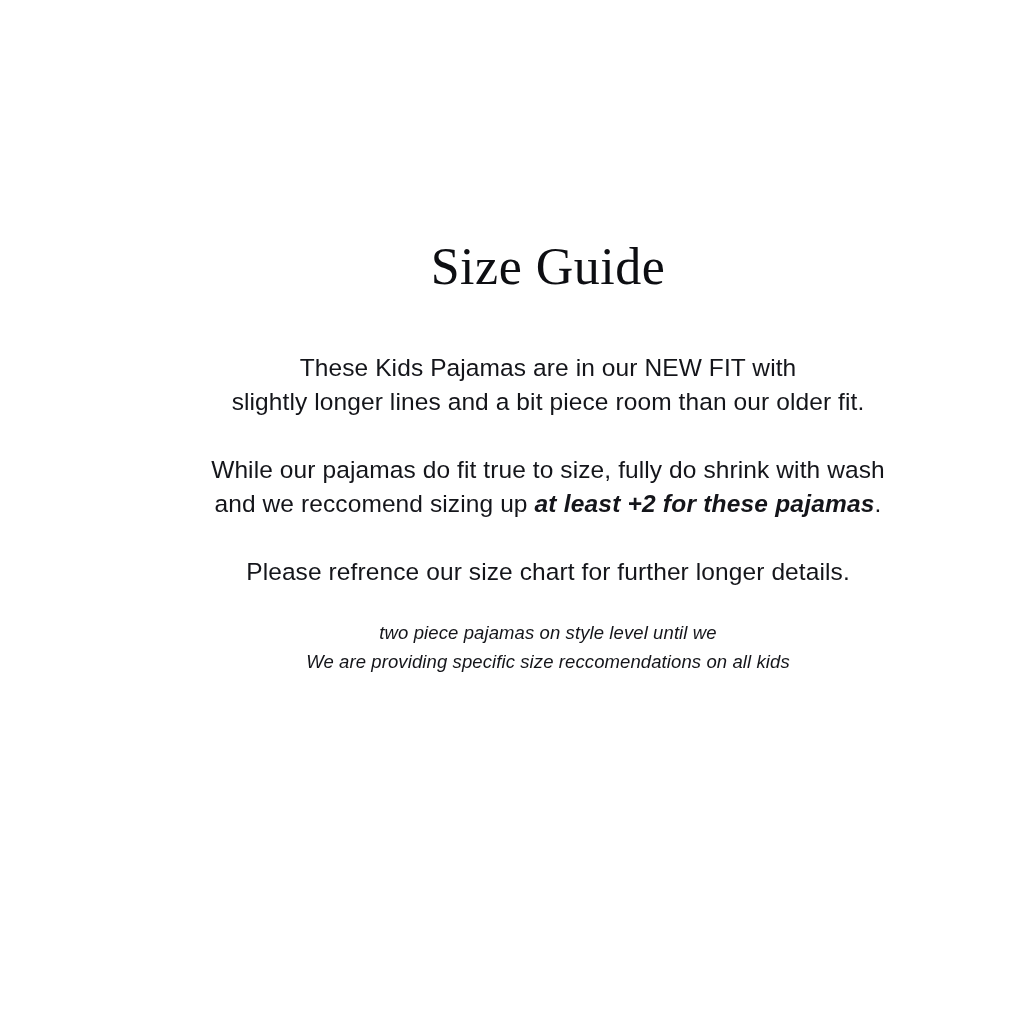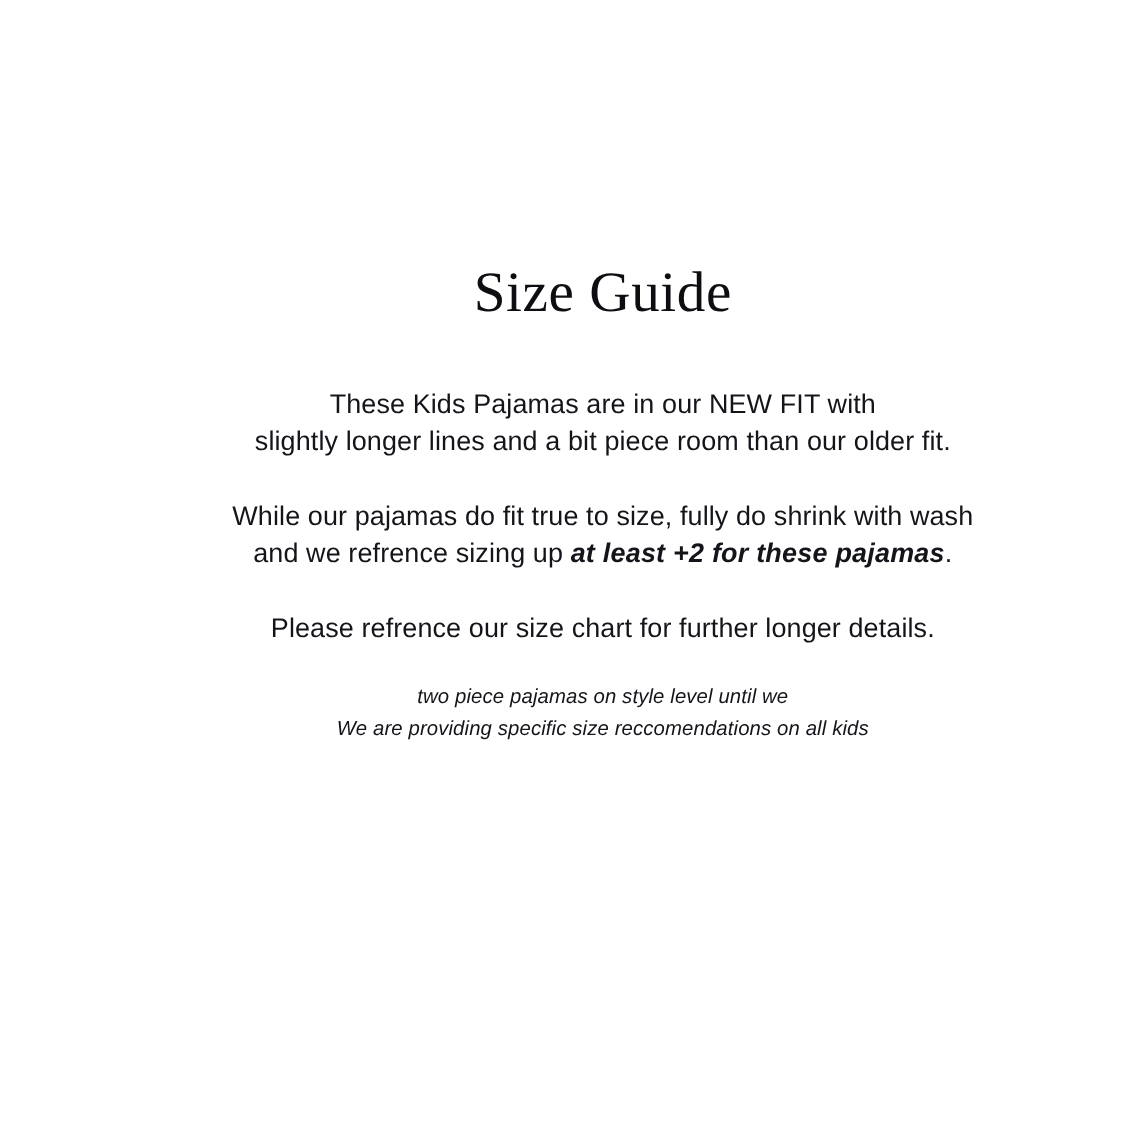--- a/index.html
+++ b/index.html
@@ -82,21 +82,21 @@
 
     <p class="para">
       <span class="line">These Kids Pajamas are in our NEW FIT with</span>
       <span class="line">slightly longer lines and a bit piece room than our older fit.</span>
     </p>
 
     <div class="gap-1"></div>
 
     <p class="para">
       <span class="line">While our pajamas do fit true to size, fully do shrink with wash</span>
-      <span class="line"><span>and we refrence sizing up </span><span class="emph">at least +2 for these pajamas</span><span>.</span></span>
+      <span class="line"><span>and we reccomend sizing up </span><span class="emph">at least +2 for these pajamas</span><span>.</span></span>
     </p>
 
     <div class="gap-2"></div>
 
     <p class="para">
       <span class="line">Please refrence our size chart for further longer details.</span>
     </p>
 
     <div class="gap-3"></div>
 

